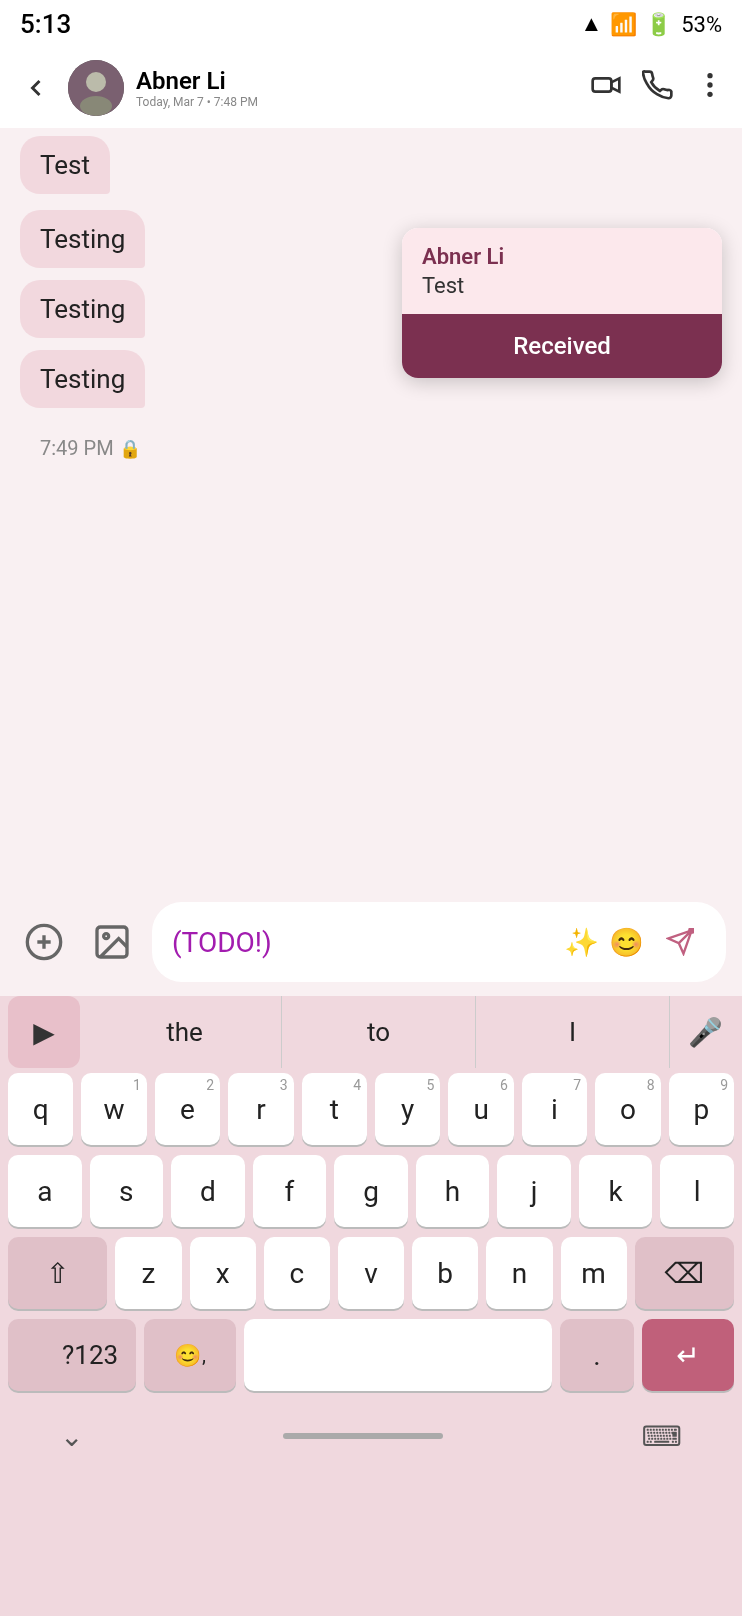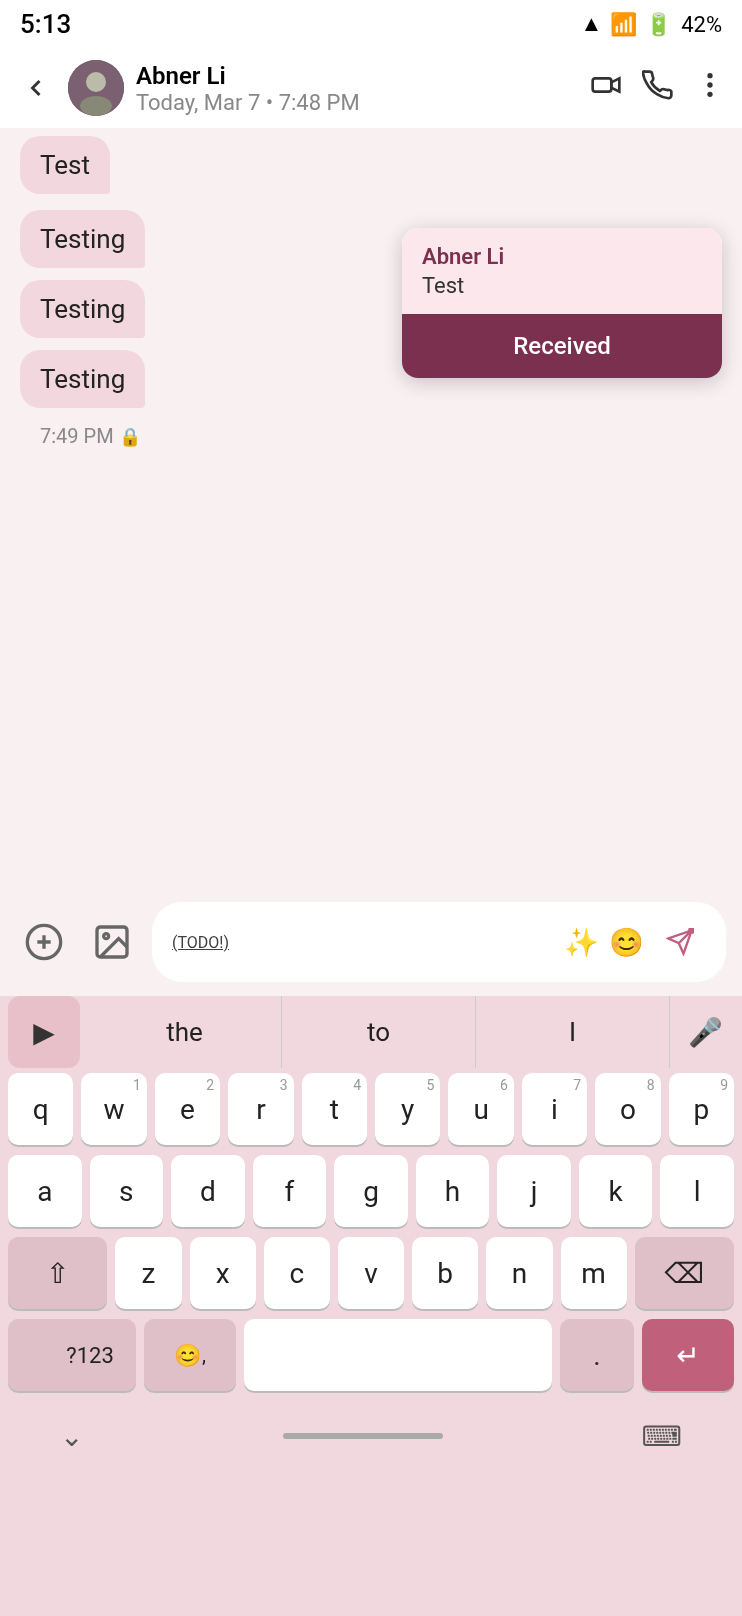--- a/index.html
+++ b/index.html
@@ -65,21 +65,21 @@
     }
     .header-name-area {
       flex: 1;
     }
     .header-name {
       font-size: 24px;
       font-weight: 600;
       color: #000;
     }
     .header-subtitle {
-      font-size: 22px;
+      font-size: 12px;
       color: #888;
     }
     .header-actions {
       display: flex;
       gap: 20px;
       align-items: center;
     }
     .header-icon {
       font-size: 28px;
       color: #333;
@@ -149,21 +149,21 @@
       color: #fff;
       font-weight: 500;
       text-align: center;
     }
 
     
     .timestamp-row {
       display: flex;
       align-items: center;
       gap: 6px;
-      margin: 8px 0 4px 20px;
+      margin: 20px 0 4px 20px;
     }
     .timestamp-text {
       font-size: 20px;
       color: #888;
     }
     .lock-icon {
       font-size: 18px;
       color: #888;
     }
 
@@ -189,23 +189,22 @@
       flex: 1;
       background: #fff;
       border-radius: 30px;
       padding: 14px 20px;
       display: flex;
       align-items: center;
       gap: 10px;
     }
     .input-text {
       flex: 1;
-      font-size: 16px;
-      color: #404040;
-      text-decoration: underline;
+      font-size: 28px;
+      color: #a21caf;
     }
     .input-actions {
       display: flex;
       gap: 10px;
       align-items: center;
     }
     .input-action-icon {
       font-size: 28px;
       color: #888;
       cursor: pointer;
@@ -355,21 +354,21 @@
   </style>
 </head>
 <body>
 
 <div class="status-bar">
   <span class="status-time">5:13</span>
   <div class="status-icons">
     <span>▲</span>
     <span>📶</span>
     <span>🔋</span>
-    <span>42%</span>
+    <span>53%</span>
   </div>
 </div>
 
 <div class="header">
   <div class="header-back">
     <svg width="28" height="28" viewBox="0 0 24 24" fill="none" stroke="#333" stroke-width="2.5">
       <path d="M15 18l-6-6 6-6"></path>
     </svg>
   </div>
   <div class="avatar">
@@ -508,21 +507,21 @@
     <div class="key">x</div>
     <div class="key">c</div>
     <div class="key">v</div>
     <div class="key">b</div>
     <div class="key">n</div>
     <div class="key">m</div>
     <div class="key key-special">⌫</div>
   </div>
 
   <div class="key-row">
-    <div class="key key-123" style="font-size:22px;padding-left:36px;">?123</div>
+    <div class="key key-123" style="font-size:26px;padding-left:36px;">?123</div>
     <div class="key key-emoji" style="font-size:22px;">😊<br><span style="font-size:20px;">,</span></div>
     <div class="key key-space"></div>
     <div class="key key-dot">.</div>
     <div class="key key-enter">↵</div>
   </div>
 
   <div class="bottom-bar">
     <div class="bottom-chevron">⌄</div>
     <div class="home-indicator"></div>
     <div class="bottom-keyboard-icon">⌨</div>

